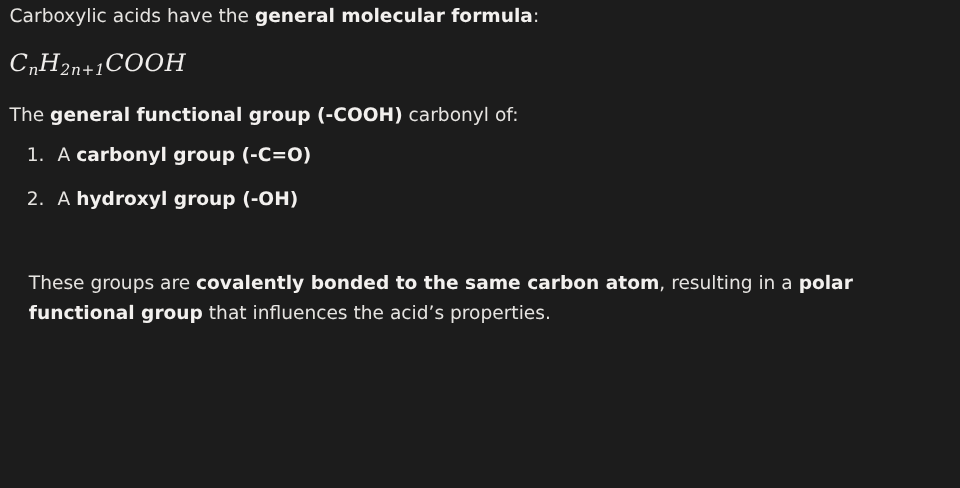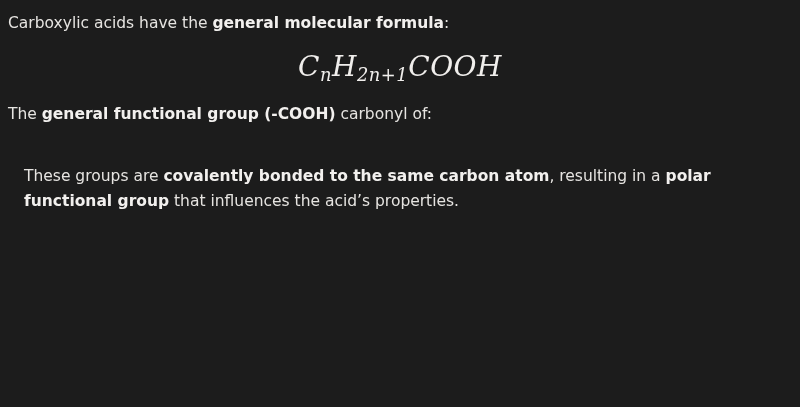--- a/index.html
+++ b/index.html
@@ -11,39 +11,38 @@
     overflow: hidden;
   }
   body {
     font-family: "DejaVu Sans", sans-serif;
     color: #e8e6e3;
   }
   .page {
     width: 800px;
     height: 407px;
     box-sizing: border-box;
-    padding: 12px 8px 0 8px;
+    padding: 2px 8px 0 8px;
     background: #1c1c1c;
   }
   p.para {
     font-size: 15.5px;
     line-height: 1.45;
     margin: 0 0 6px 0;
     color: #e6e4e1;
   }
   .b {
     font-weight: bold;
     color: #f2f0ee;
   }
   .formula-block {
-    text-align: center;
     margin: 16px 0 18px 0;
     font-family: "DejaVu Serif", serif;
     font-style: italic;
-    font-size: 28px;
+    font-size: 20px;
     color: #f0eeec;
     letter-spacing: 0.5px;
   }
   .formula-block .sub {
     font-size: 0.64em;
     vertical-align: -0.28em;
     font-style: italic;
   }
   .formula-block .up {
     font-style: italic;
@@ -86,20 +85,28 @@
   <div class="formula-block">
     <span class="up">C</span><span class="sub">n</span><span class="up">H</span><span class="sub">2n+1</span><span class="up">COOH</span>
   </div>
 
 
 
   <p class="para">
     <span>The </span><span class="b">general functional group (-COOH)</span><span> carbonyl of:</span>
   </p>
 
+  <ol class="numlist">
+    <li>
+      <span>A </span><span class="b">carbonyl group (-C=O)</span><span></span>
+    </li>
+    <li>
+      <span>A </span><span class="b">hydroxyl group (-OH)</span><span></span>
+    </li>
+  </ol>
 
   <div class="spacer-lg"></div>
 
   <p class="closing">
     <span>These groups are </span><span class="b">covalently bonded to the same carbon atom</span><span>, resulting in a </span><span class="b">polar functional group</span><span> that influences the acid’s properties.</span>
   </p>
 
 </div>
 
 </body></html>

